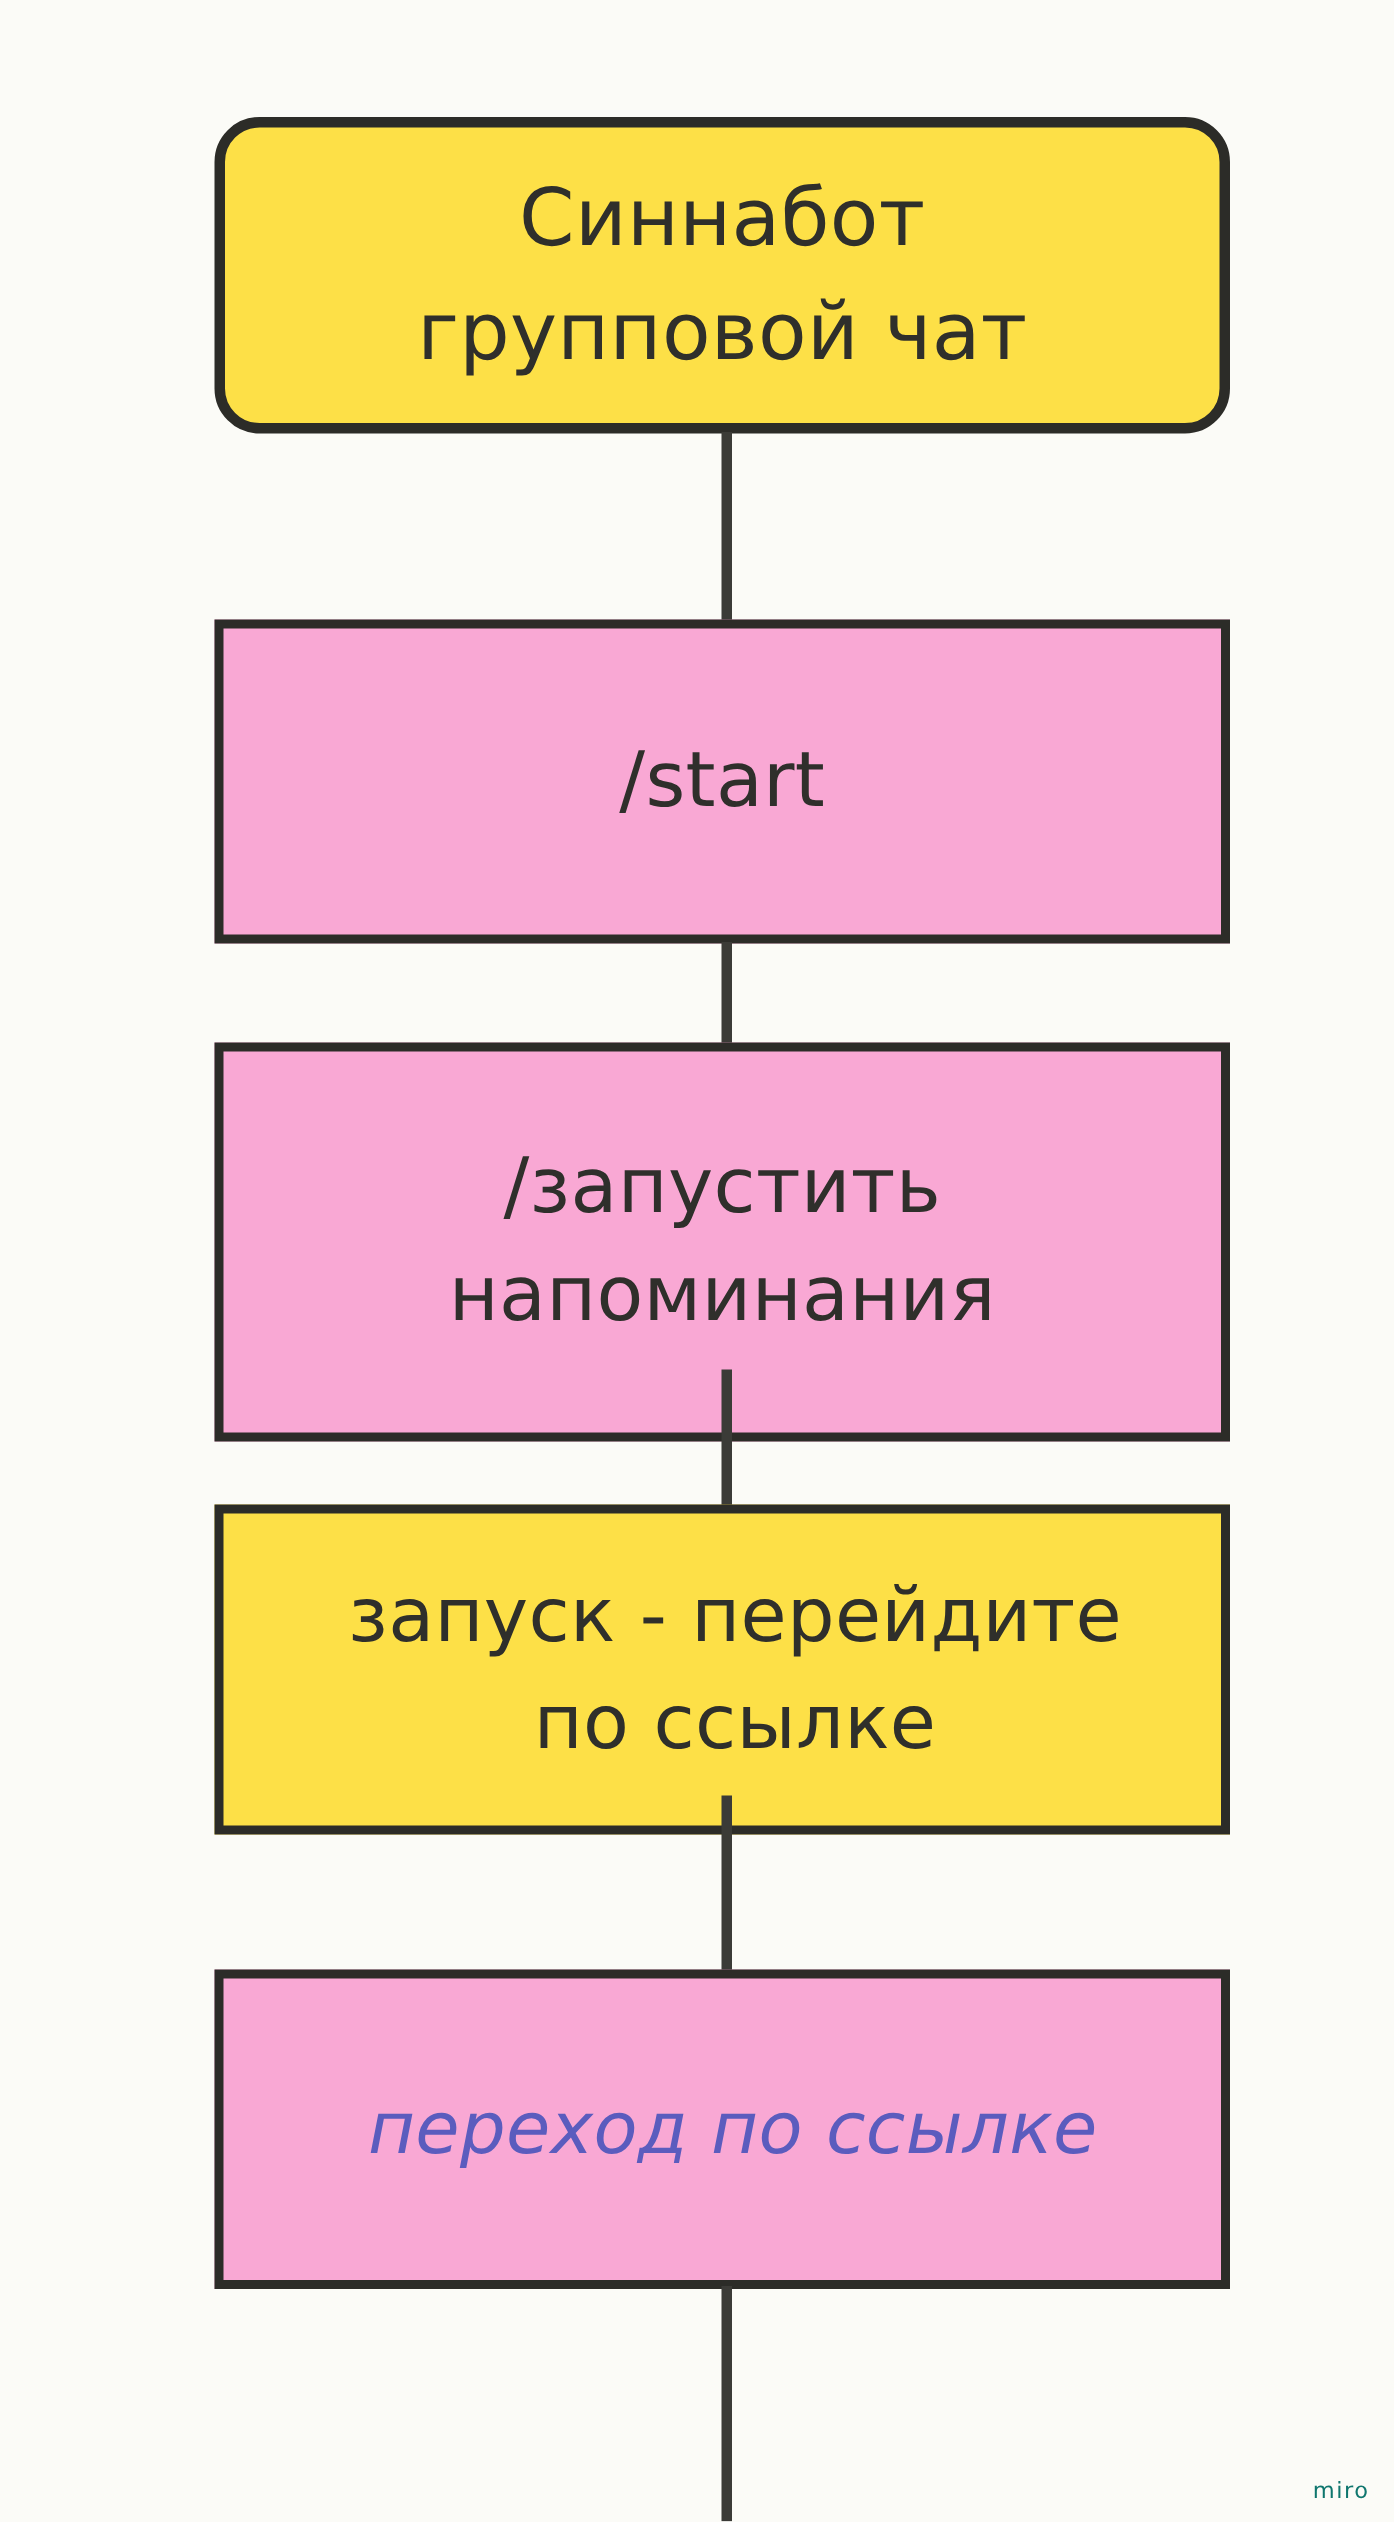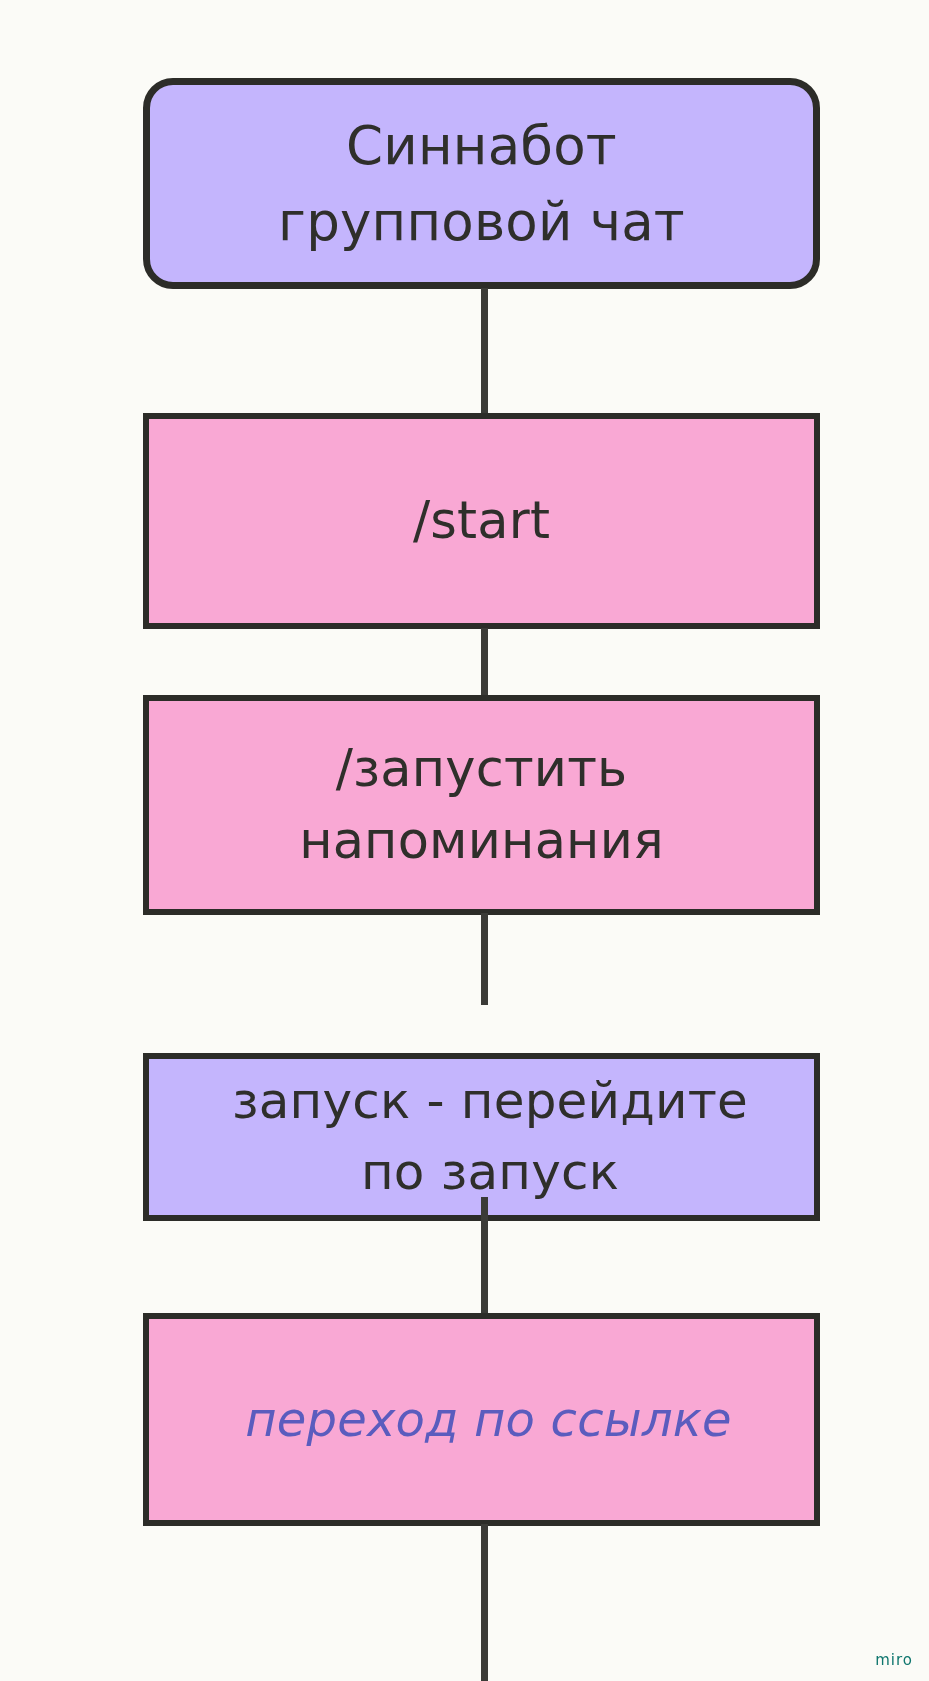--- a/index.html
+++ b/index.html
@@ -46,28 +46,28 @@
     box-sizing: border-box;
     line-height: 1.42;
     font-weight: 400;
     letter-spacing: 0.2px;
   }
 
   .node.rounded {
     border-radius: 30px;
     border-width: 7px;
   }
-  .node.fill-white  { background: #c4b5fd; text-align: center; }
+  .node.fill-white  { background: #fde047; text-align: center; }
   .node.fill-mint   { background: #f9a8d4; }
 
   
   #node-start        { top: 78px;   height: 211px; }
   #node-cmd-start    { top: 413px;  height: 216px; }
-  #node-cmd-remind   { top: 695px;  height: 220px; }
-  #node-launch-note  { top: 1053px; height: 168px; padding-left: 17px; }
+  #node-cmd-remind   { top: 695px;  height: 266px; }
+  #node-launch-note  { top: 1003px; height: 220px; padding-left: 17px; }
   #node-follow-link  { top: 1313px; height: 213px; }
 
   #conn-1 { top: 288px;  height: 127px; }
   #conn-2 { top: 628px;  height: 69px;  }
   #conn-3 { top: 913px;  height: 92px;  }
   #conn-4 { top: 1197px; height: 118px; }
   #conn-5 { top: 1524px; height: 157px; }
 
   
   .t-xl   { font-size: 53px; }
@@ -109,21 +109,21 @@
 
   <div class="connector" id="conn-2"></div>
 
   <div class="node fill-mint" id="node-cmd-remind">
     <span class="node-text t-lg"><span>/запустить</span><br><span>напоминания</span></span>
   </div>
 
   <div class="connector" id="conn-3"></div>
 
   <div class="node fill-white" id="node-launch-note">
-    <span class="node-text t-md"><span>запуск - перейдите</span><br><span>по запуск</span></span>
+    <span class="node-text t-md"><span>запуск - перейдите</span><br><span>по ссылке</span></span>
   </div>
 
   <div class="connector" id="conn-4"></div>
 
   <div class="node fill-mint" id="node-follow-link">
     <span class="node-text t-link"><span>переход по ссылке</span></span>
   </div>
 
   <div class="connector" id="conn-5"></div>
 

